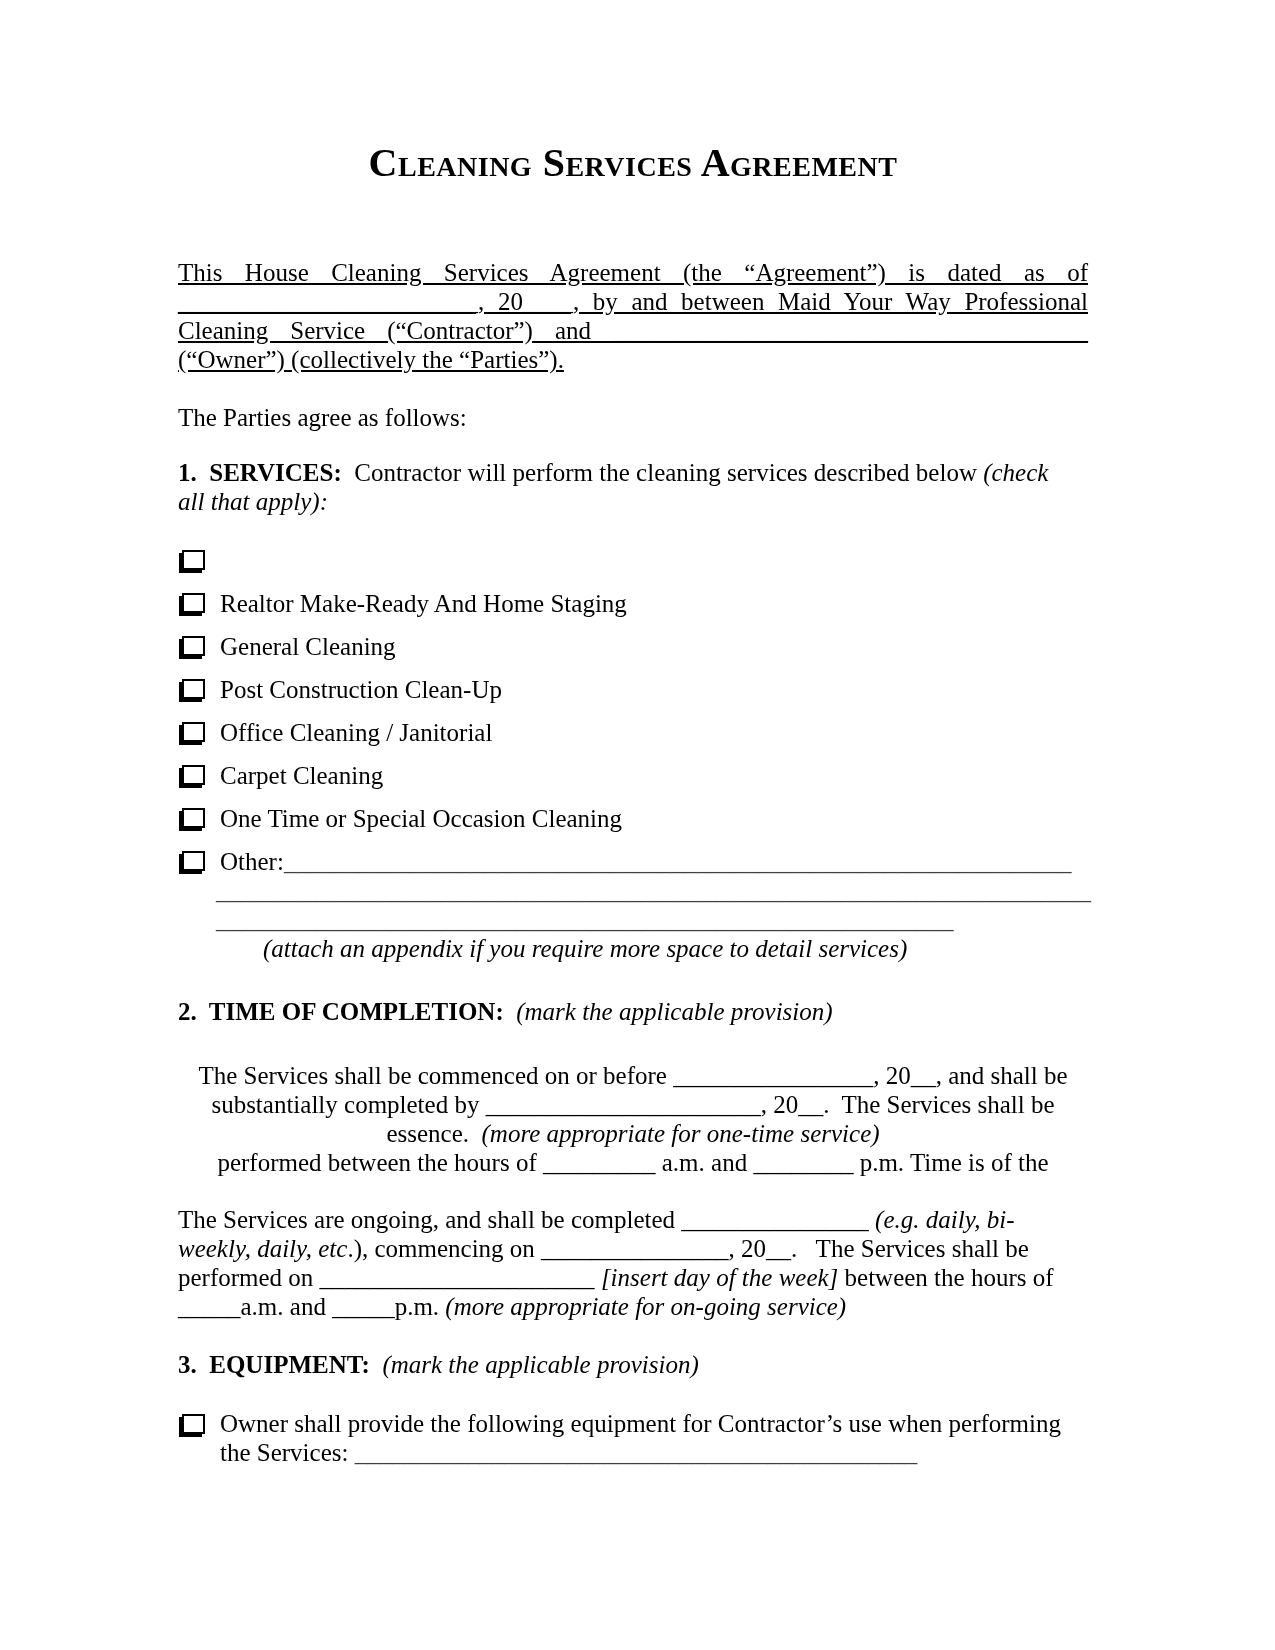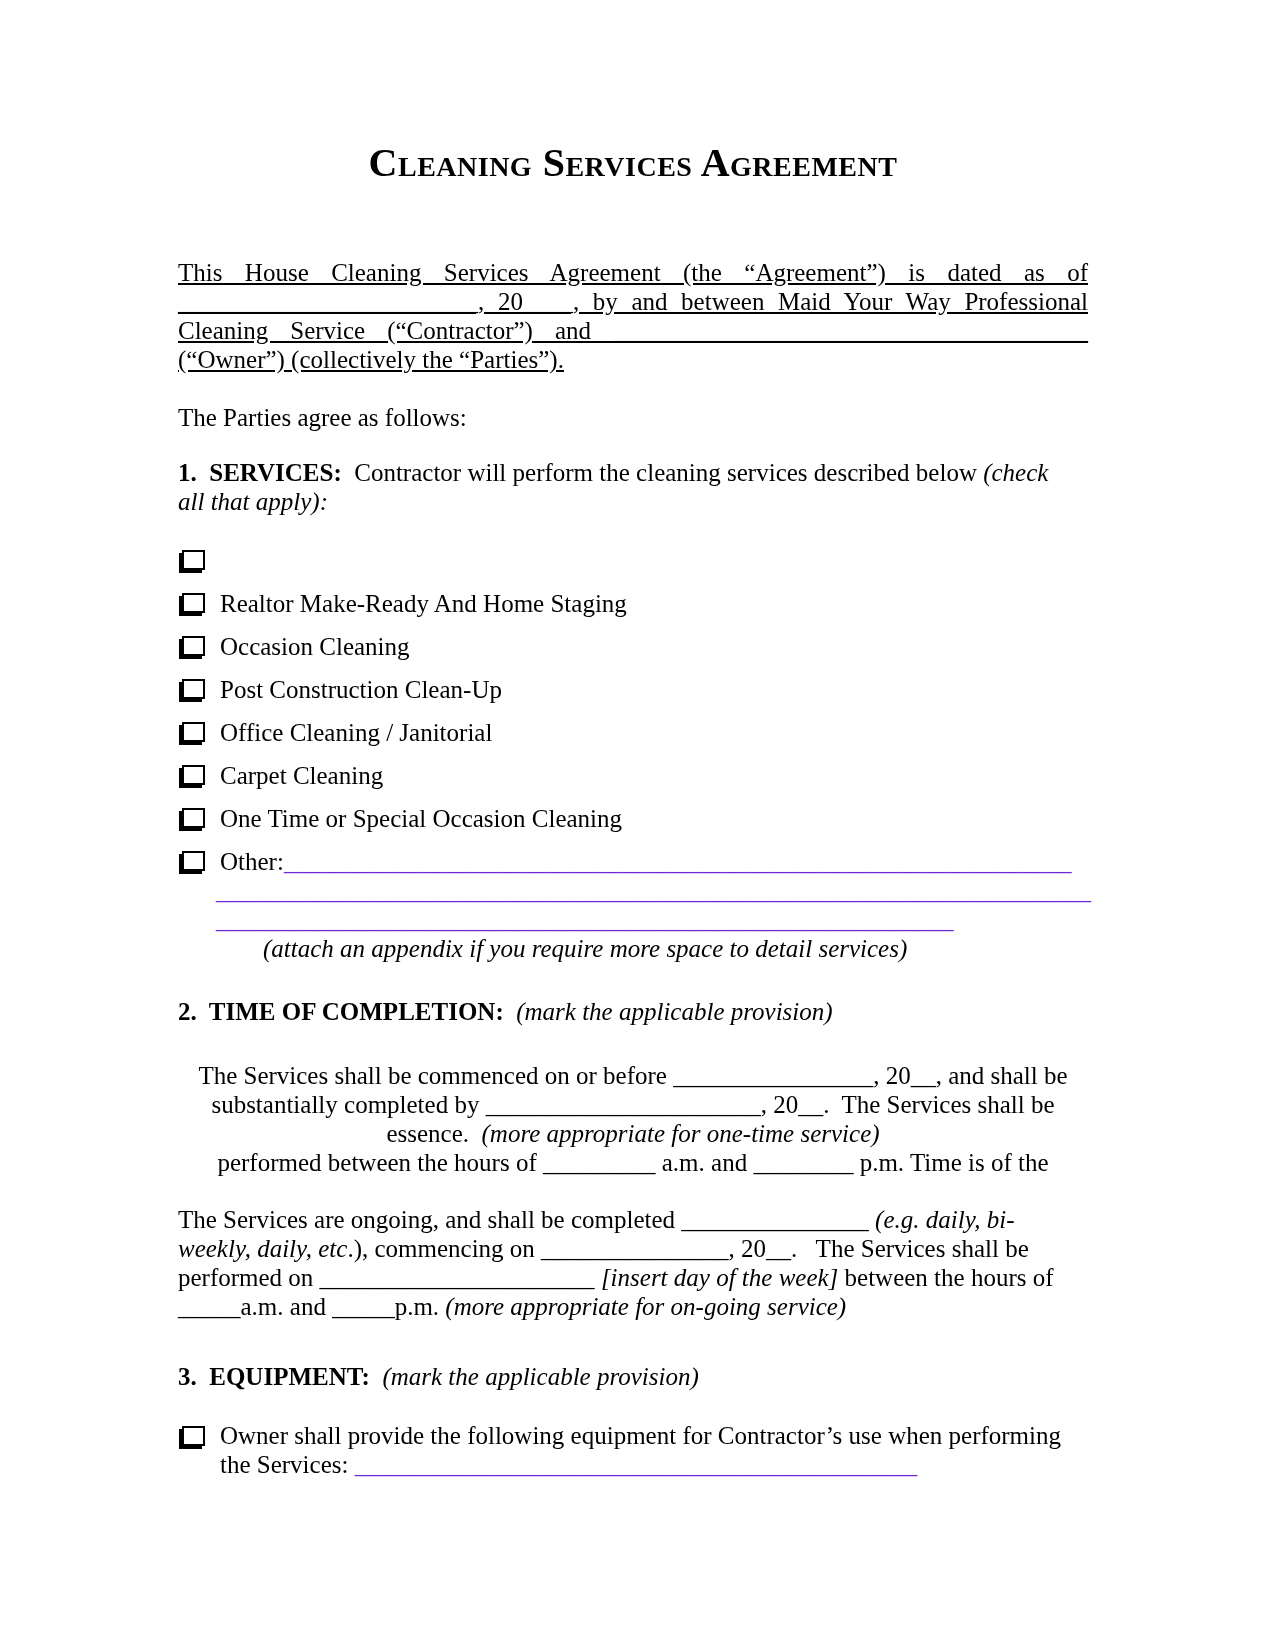--- a/index.html
+++ b/index.html
@@ -22,40 +22,40 @@
     font-size: 40px;
     line-height: 36px;
     font-weight: bold;
     font-variant: small-caps;
     letter-spacing: 0.5px;
   }
   .line { white-space: pre-wrap; }
   .jline { white-space: pre-wrap; text-align: justify; text-align-last: justify; }
   .b { font-weight: bold; }
   .i { font-style: italic; }
-  .blank { color:#6d28d9; letter-spacing:0;text-align:center; }
+  .blank { color:#404040; letter-spacing:0;text-align:center; }
   .intro { margin-top: 77px; text-decoration: underline; }
   .parties { margin-top: 29px; }
   .s1head { margin-top: 26px; }
   .checklist { margin-top: 30px; }
   .cbrow { display:flex; align-items:flex-start; margin-top:14px; height:29px; }
   .cb {
     flex:0 0 auto;
     width:19px; height:16px;
     border:2px solid #000;
     background:#fff;
     box-shadow:-3px 3px 0 #000;
     margin:4px 15px 0 4px;
   }
   .contline { margin-left:38px;font-style:italic; }
   .caption { margin-left:85px; }
   .s2head { margin-top: 34px; }
   .p1 { margin-top: 35px; text-align: center; }
   .p2 { margin-top: 28px; }
-  .s3head { margin-top: 41px; }
+  .s3head { margin-top: 29px; }
   .equiprow { display:flex; align-items:flex-start; margin-top:30px; }
   .equiprow .cb { margin-top:5px; }
   .equiptext { flex:1 1 auto; }
 </style>
 </head>
 <body>
 
 <div class="page">
 
   <h1 class="title">Cleaning Services Agreement</h1>
@@ -77,21 +77,21 @@
   <div class="checklist">
     <div class="cbrow">
       <span class="cb"></span>
     </div>
     <div class="cbrow">
       <span class="cb"></span>
       <span class="line">Realtor Make-Ready And Home Staging</span>
     </div>
     <div class="cbrow">
       <span class="cb"></span>
-      <span class="line">Occasion Cleaning</span>
+      <span class="line">General Cleaning</span>
     </div>
     <div class="cbrow">
       <span class="cb"></span>
       <span class="line">Post Construction Clean-Up</span>
     </div>
     <div class="cbrow">
       <span class="cb"></span>
       <span class="line">Office Cleaning / Janitorial</span>
     </div>
     <div class="cbrow">

